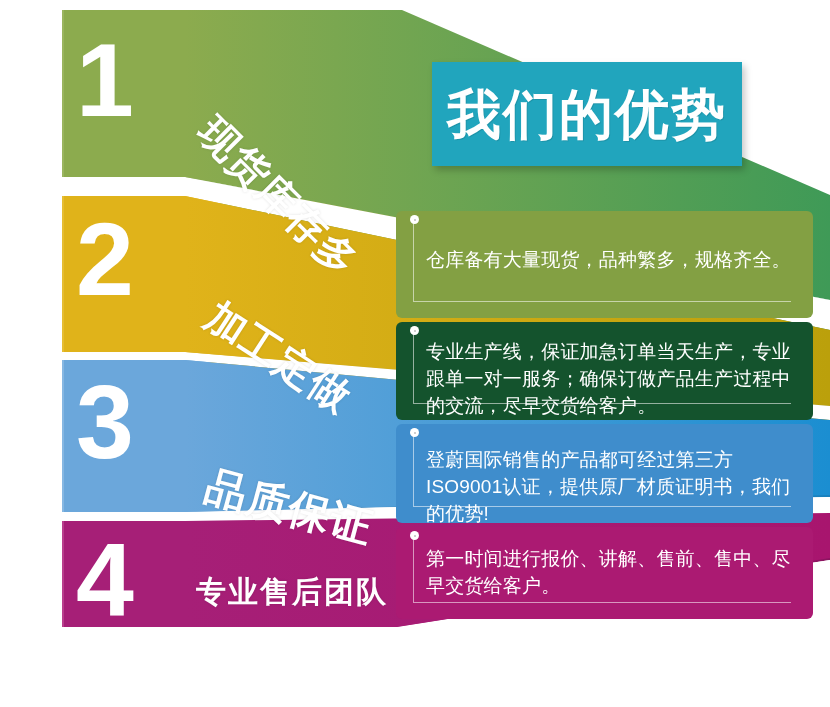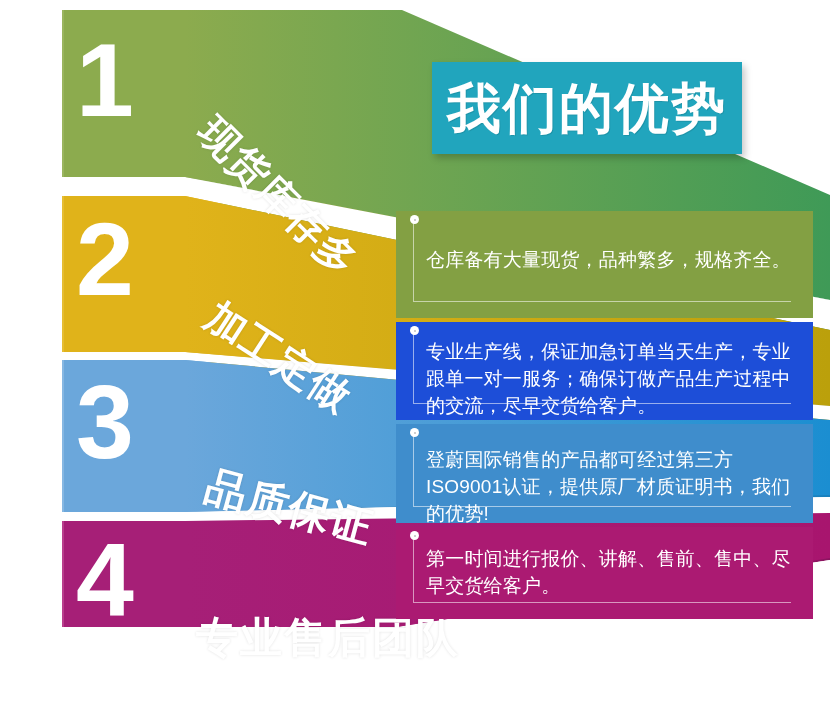--- a/index.html
+++ b/index.html
@@ -17,21 +17,21 @@
     background: #ffffff;
     overflow: hidden;
   }
 
   
   #title-badge {
     position: absolute;
     left: 432px;
     top: 62px;
     width: 310px;
-    height: 92px;
+    height: 104px;
     background: #21a5bd;
     box-shadow: 3px 4px 7px rgba(0,0,0,0.22);
     display: flex;
     align-items: center;
     justify-content: center;
   }
   #title-text {
     color: #ffffff;
     font-size: 54px;
     font-weight: bold;
@@ -87,36 +87,36 @@
   }
   #label-3 {
     left: 206px; top: 464px;
     font-size: 42px;
     transform: rotate(15deg);
     transform-origin: 0 50%;
     letter-spacing: 1px;
   }
   #label-4 {
     left: 196px; top: 577px;
-    font-size: 42px;
+    font-size: 30px;
     transform: rotate(0deg);
     transform-origin: 0 50%;
     letter-spacing: 2px;
-    margin-top: 40px;
   }
 
   
   .panel {
     position: absolute;
     left: 396px;
     width: 417px;
     box-sizing: border-box;
+    border-radius: 6px;
   }
   #panel-1 { top: 211px; height: 107px; background: #83a043; }
-  #panel-2 { top: 322px; height: 98px;  background: #1d4ed8; }
+  #panel-2 { top: 322px; height: 98px;  background: #14532d; }
   #panel-3 { top: 424px; height: 99px;  background: #3f8dcc; }
   #panel-4 { top: 527px; height: 92px;  background: #ab1a72; }
 
   .panel-deco {
     position: absolute;
     left: 17px;
     top: 9px;
     width: 377px;
     bottom: 16px;
     border-left: 1px solid rgba(255,255,255,0.55);

